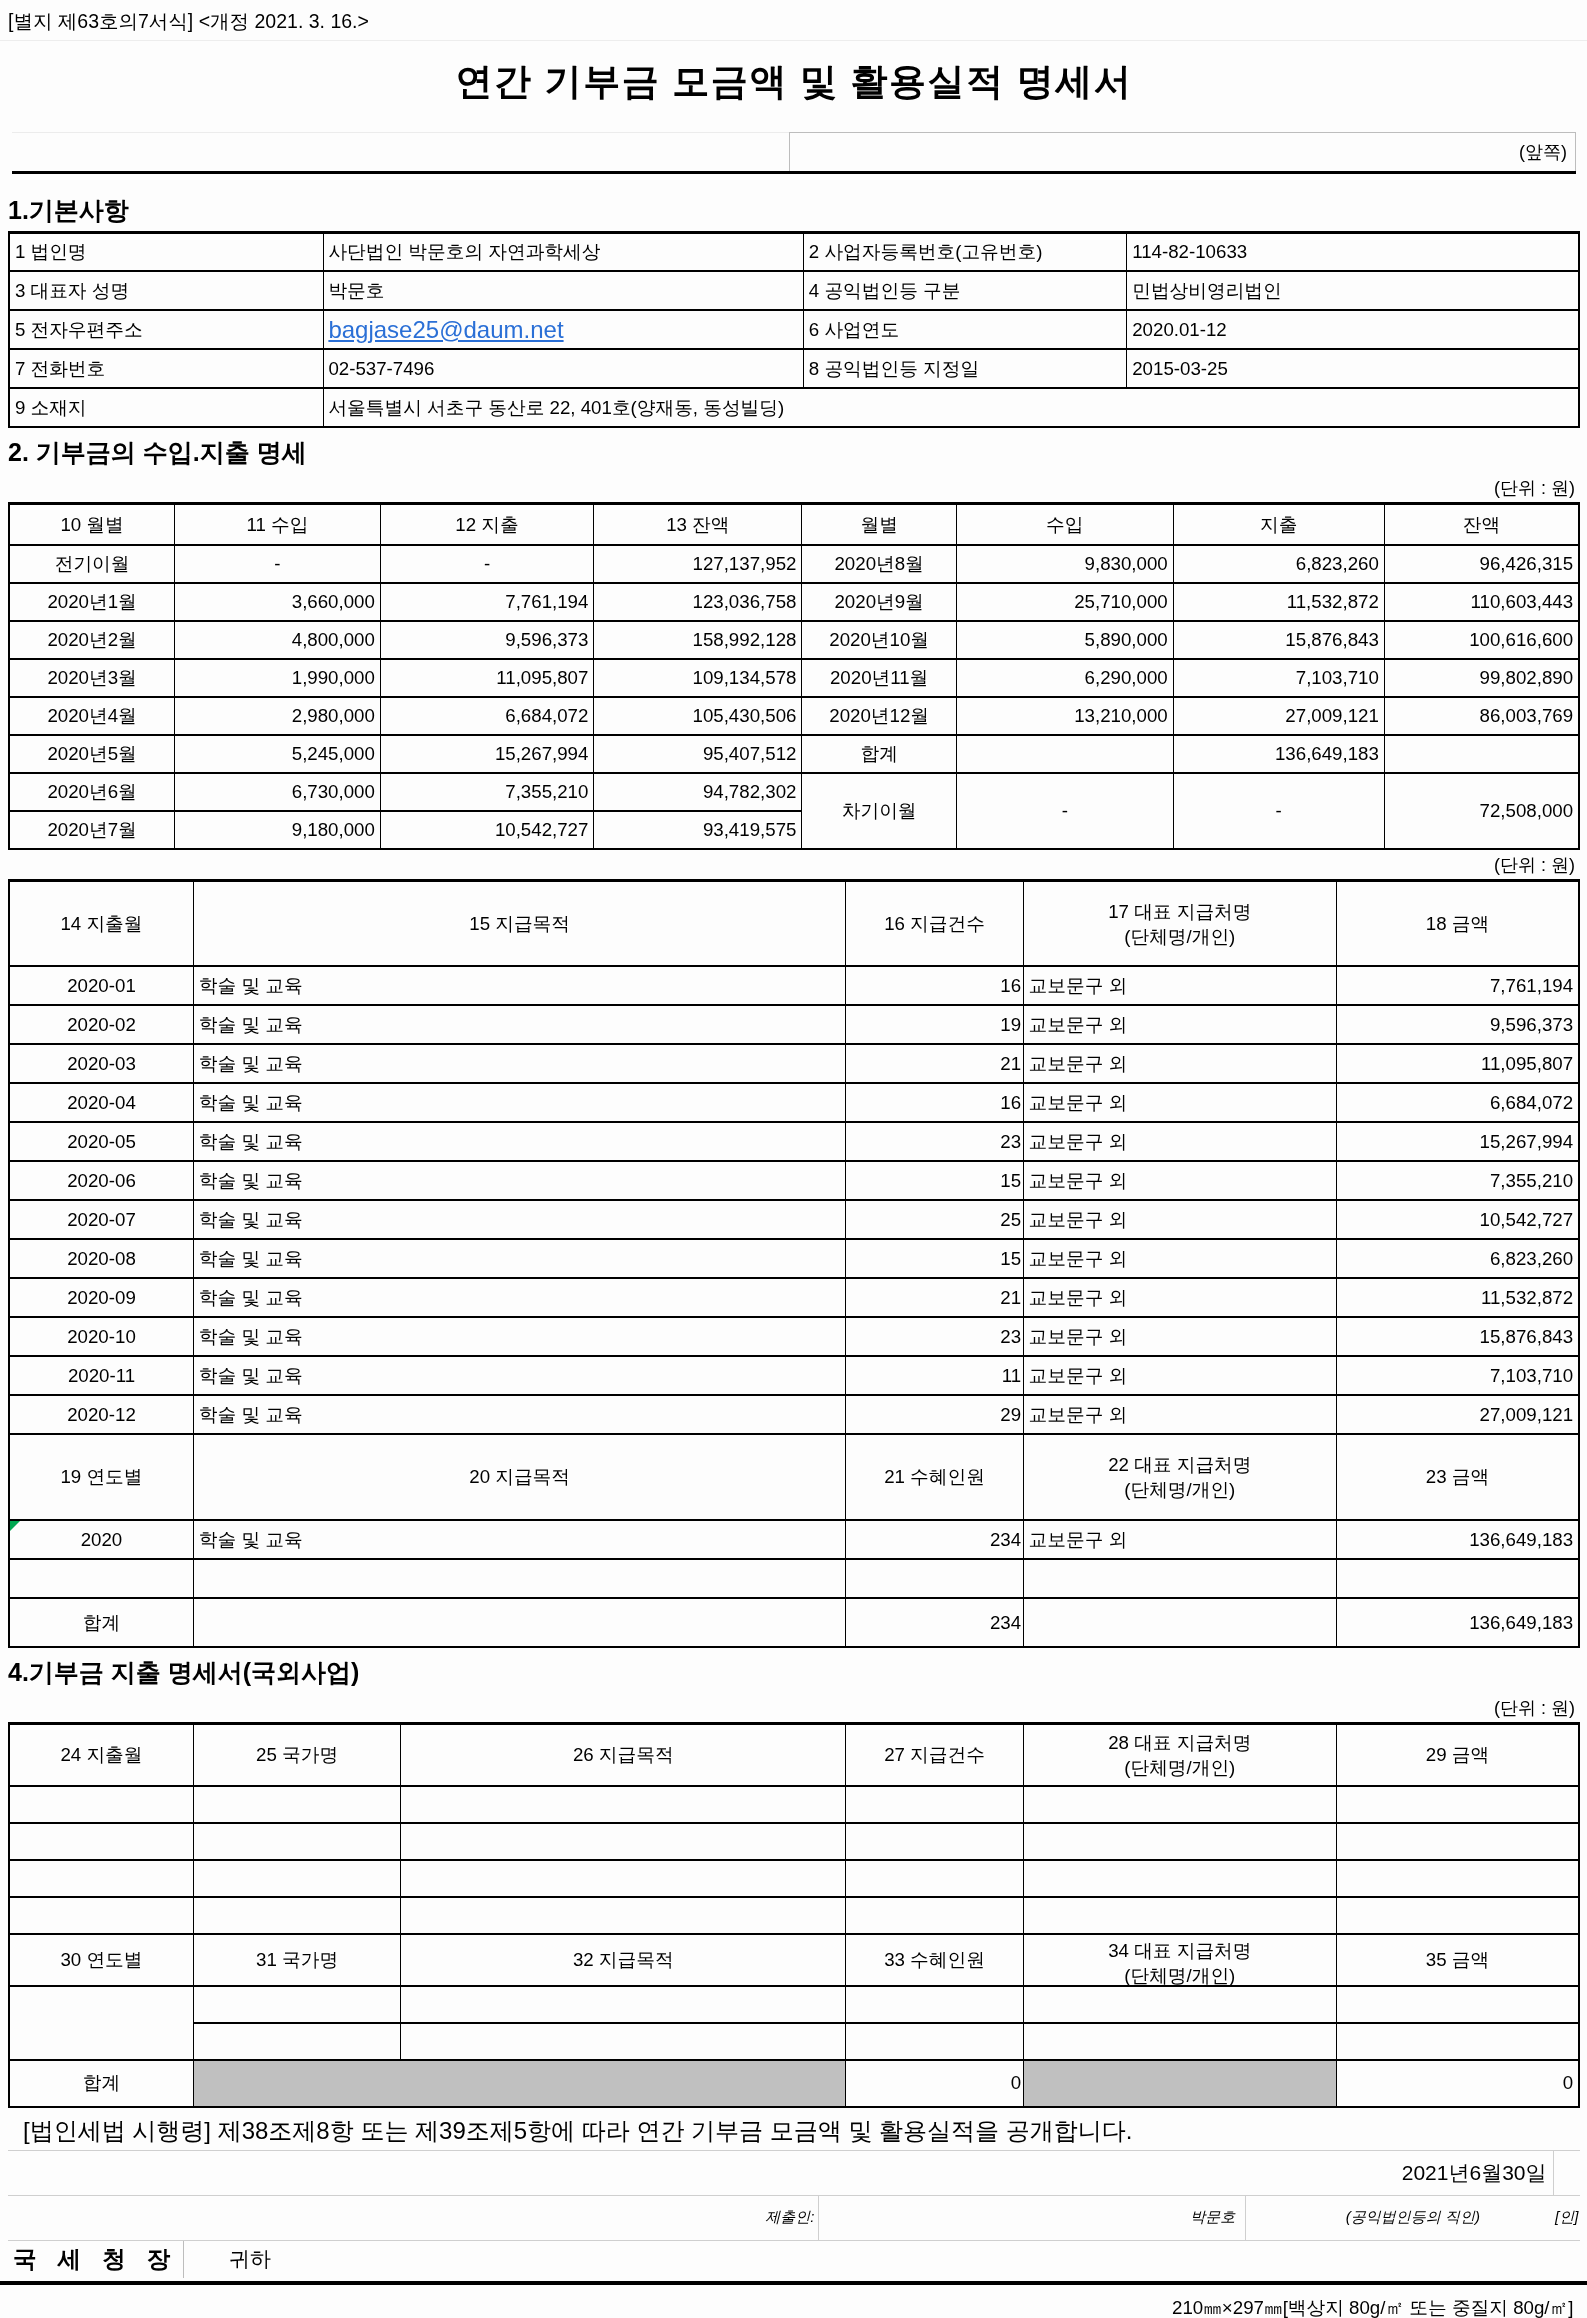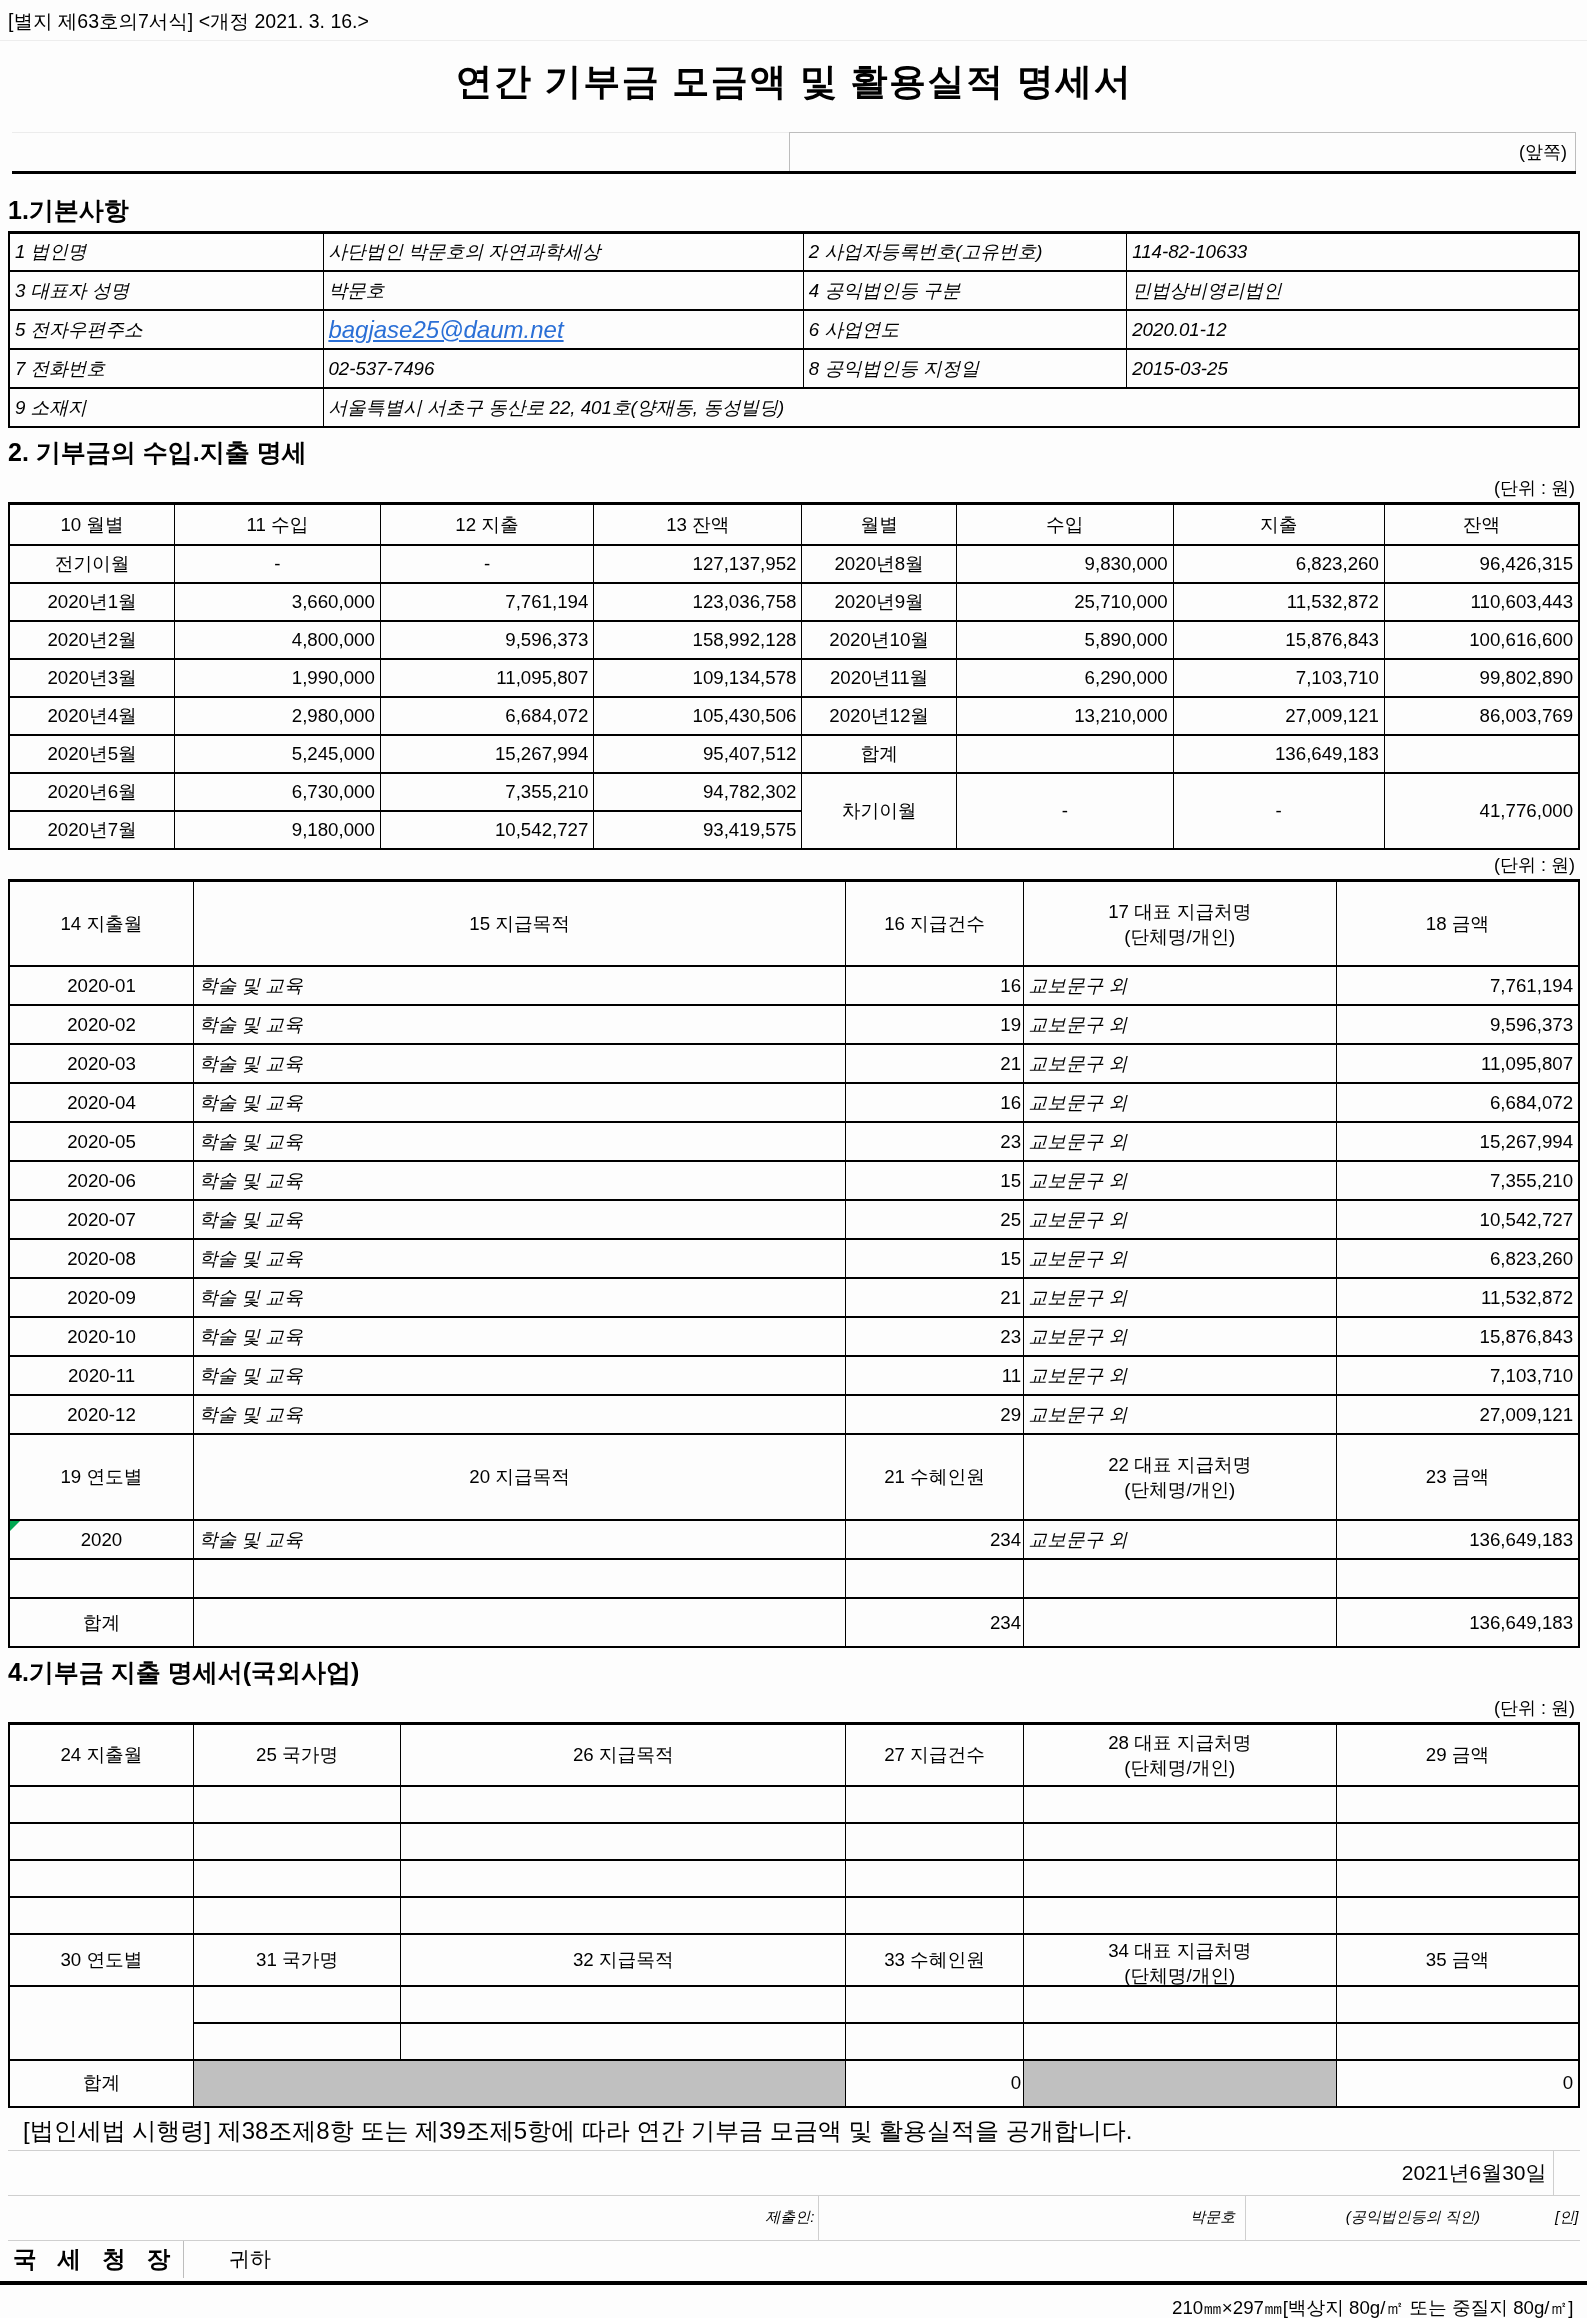--- a/index.html
+++ b/index.html
@@ -16,21 +16,21 @@
   .h { font-weight:bold; font-size:25px; padding:8px 0 4.9px 8px; line-height:32px; }
   .unit { text-align:right; font-size:18px; padding:4.9px 13px 3.2px 0; line-height:21px; }
 
   table.grid { border-collapse:collapse; table-layout:fixed; width:1572px; margin:0 auto; border:2.4px solid #000; border-top-width:3.2px; }
   table.grid td, table.grid th {
     border:1.6px solid #000; border-top-width:2.4px; border-bottom-width:2.4px;
     font-size:18.7px; font-weight:400; padding:0 4.9px; overflow:hidden; white-space:nowrap; vertical-align:middle;
   }
   .ctr { text-align:center; }
   .num { text-align:right; }
-  .lft { text-align:left;font-style:italic; }
+  .lft { text-align:left; }
   .tight { padding-right:1.6px !important; }
   .pre { white-space:pre-line !important; line-height:25px; }
   .big { font-size:22px; }
   th { text-align:center; }
 
   .sec1 tr { height:39px; }
   .sec1 .email-link { color:var(--link-blue,#2a6fd6); text-decoration:underline; font-size:24px; cursor:pointer; }
   .sec2 tr { height:38px; }
   .sec2 tr.hdr { height:41px; }
   .sec3 tr.data { height:39px; }
@@ -202,21 +202,21 @@
       <td class="num"></td>
     </tr>
     <tr>
       <td class="ctr">2020년6월</td>
       <td class="num">6,730,000</td>
       <td class="num">7,355,210</td>
       <td class="num">94,782,302</td>
       <td class="ctr" rowspan="2">차기이월</td>
       <td class="ctr" rowspan="2">-</td>
       <td class="ctr" rowspan="2">-</td>
-      <td class="num" rowspan="2">41,776,000</td>
+      <td class="num" rowspan="2">72,508,000</td>
     </tr>
     <tr>
       <td class="ctr">2020년7월</td>
       <td class="num">9,180,000</td>
       <td class="num">10,542,727</td>
       <td class="num">93,419,575</td>
     </tr>
   </tbody>
     </table>
 

